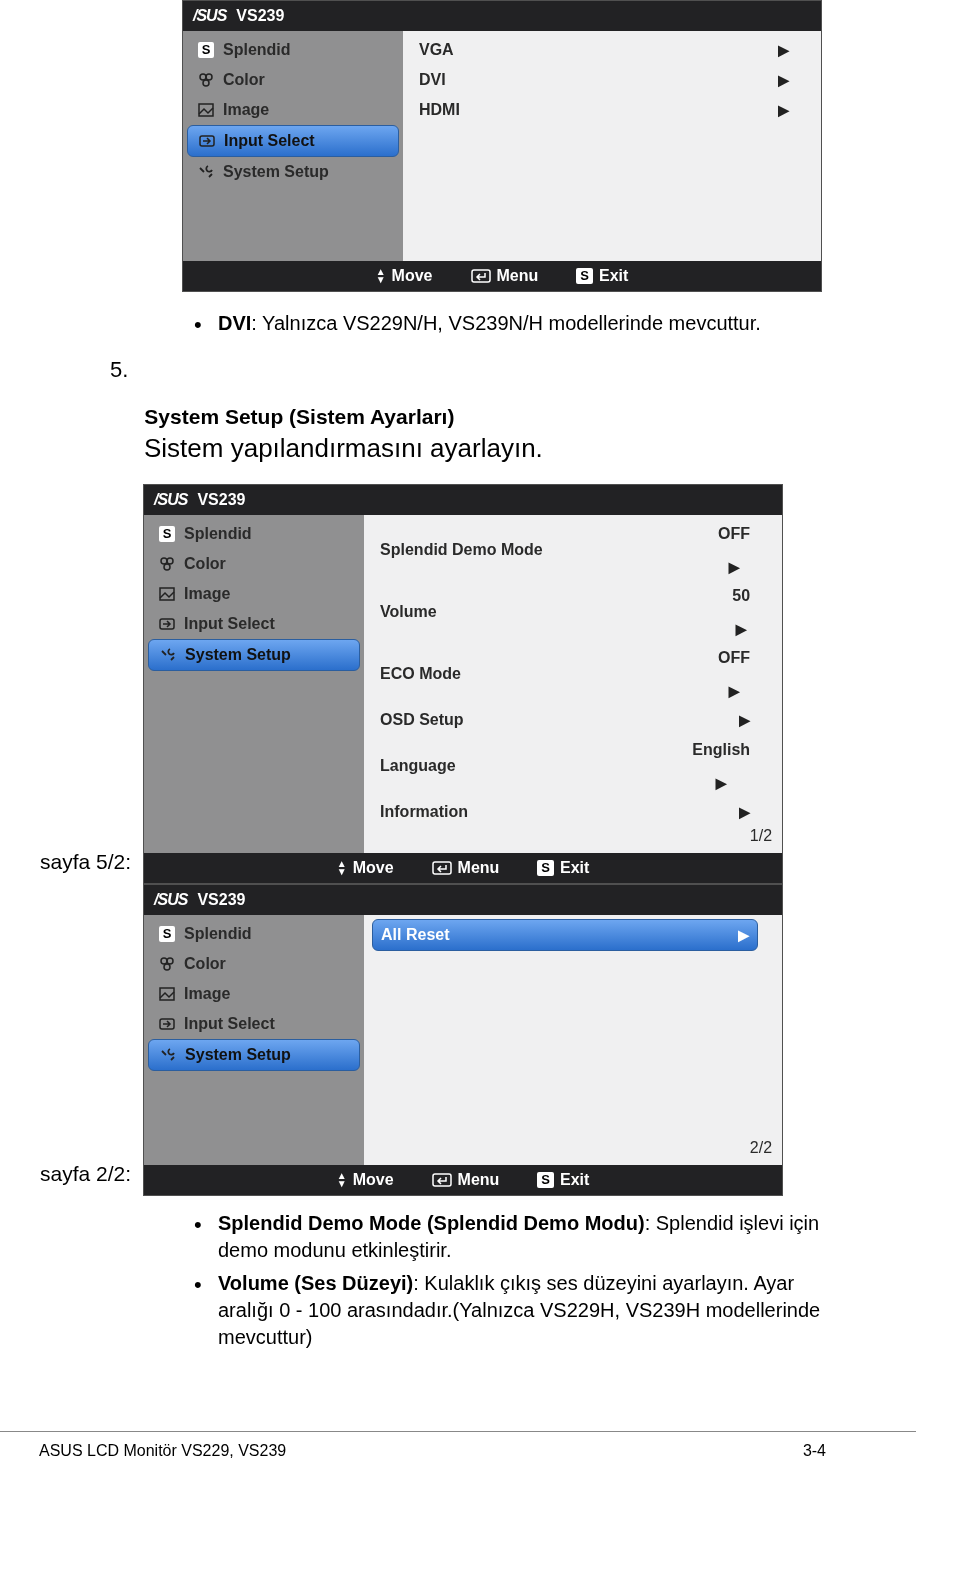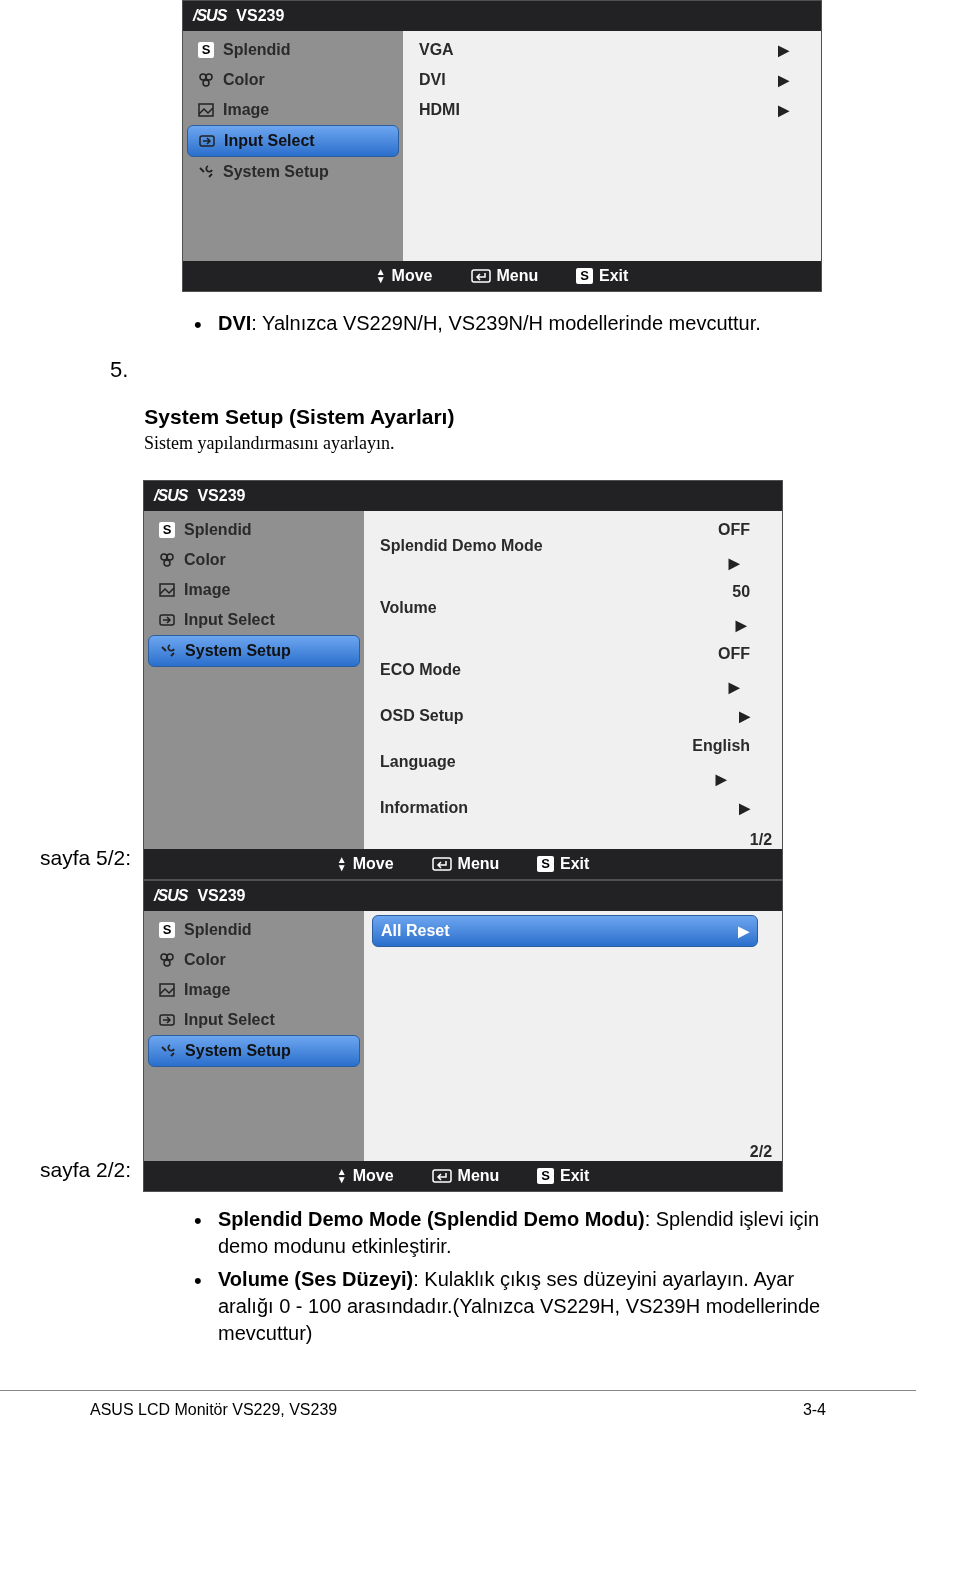--- a/index.html
+++ b/index.html
@@ -15,42 +15,42 @@
   .osd-left { width: 220px; padding: 4px; }
   .osd-right { flex: 1; background: #f0f0f1; padding: 4px 24px 4px 8px; position: relative; }
   .left-item { display: flex; align-items: center; gap: 8px; padding: 6px 10px; font-weight: bold; color: #2a2a2a; }
   .left-item.selected { background: linear-gradient(#6da6f0, #2b6fcc); border: 1px solid #2b5e9f; border-radius: 6px; color: #111; }
   .left-icon { width: 18px; height: 18px; display: inline-flex; align-items: center; justify-content: center; }
   .right-item { display: flex; align-items: center; justify-content: space-between; padding: 6px 8px; font-weight: bold; color: #2a2a2a; }
   .right-item.selected { background: linear-gradient(#6da6f0, #2b6fcc); border: 1px solid #2b5e9f; border-radius: 6px; color: #fff; }
   .right-item.selected .arrow { color:#fff; }
   .right-val { display: flex; align-items: center; gap: 16px; flex-direction: column; }
   .arrow { font-size: 14px; color: #222; }
-  .page-indicator { position: absolute; right: 10px; bottom: 0; font-weight: bold; color:#2a2a2a; }
+  .page-indicator { position: absolute; right: 10px; bottom: 8px; font-weight: normal; color:#2a2a2a; }
   .osd-footer { background: #222224; color: #fff; font-weight: bold; padding: 6px 0; display: flex; justify-content: center; gap: 38px; align-items: center; }
   .foot-item { display: inline-flex; align-items: center; gap: 6px; }
   .sbox { display: inline-block; background: #fff; color: #000; font-weight: 900; border-radius: 2px; padding: 0 4px; line-height: 16px; font-size: 13px; }
   .updn { display:inline-flex; flex-direction:column; line-height:8px; font-size:10px; }
 
   
   .bullets { margin: 14px 0 20px 40px; }
   .bullets li { margin: 6px 0; font-size: 20px; line-height: 1.35; list-style: none; position: relative; padding-left: 28px; }
   .bullets li::before { content: "•"; position: absolute; left: 4px; top: 0; font-size: 22px; }
   .bold { font-weight: bold; }
 
   .numhead { display: flex; gap: 16px; align-items: flex-start; margin-bottom: 4px; }
   .numhead .num { font-size: 22px; }
   .numhead .txt { font-size: 21px; margin-top: 48px; }
-  .subtxt { font-size: 18px; margin-left: 34px; margin-bottom: 26px; font-family: Liberation Serif, serif; }
+  .subtxt { font-size: 26px; margin-left: 34px; margin-bottom: 20px; }
 
   .sayfa-row { display: flex; align-items: flex-end; gap: 12px; margin-left: -110px; }
   .sayfa-label { font-size: 21px; padding-bottom: 10px; white-space: nowrap; }
 
   
-  .pg-footer { position: relative; margin-top: 43px; border-top: 1px solid #888; padding: 10px 90px 0 90px; display:flex; justify-content:space-between; font-size:16px; }
+  .pg-footer { position: relative; margin-top: 80px; border-top: 1px solid #888; padding: 10px 90px 0 39px; display:flex; justify-content:space-between; font-size:16px; }
 
   
   svg { display:block; }
 </style>
 </head>
 <body>
 
 <div class="page">
   <div class="content">
 

